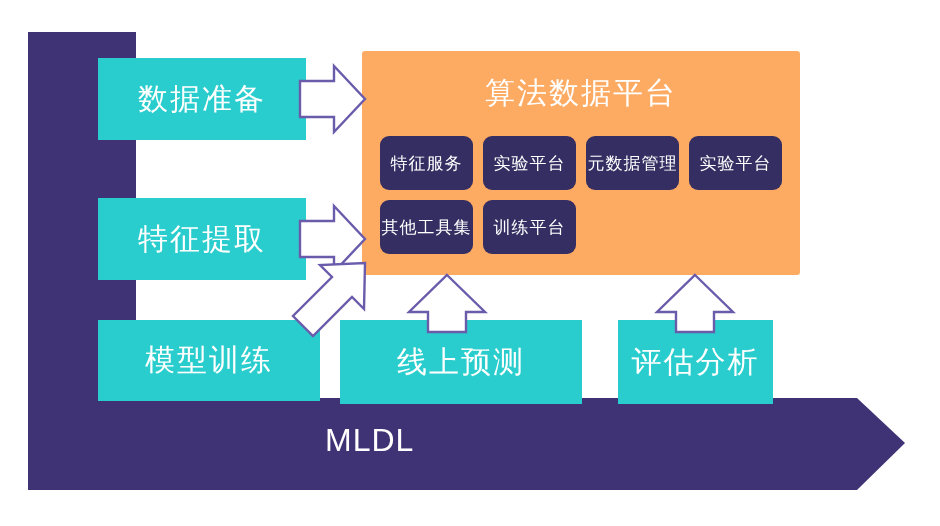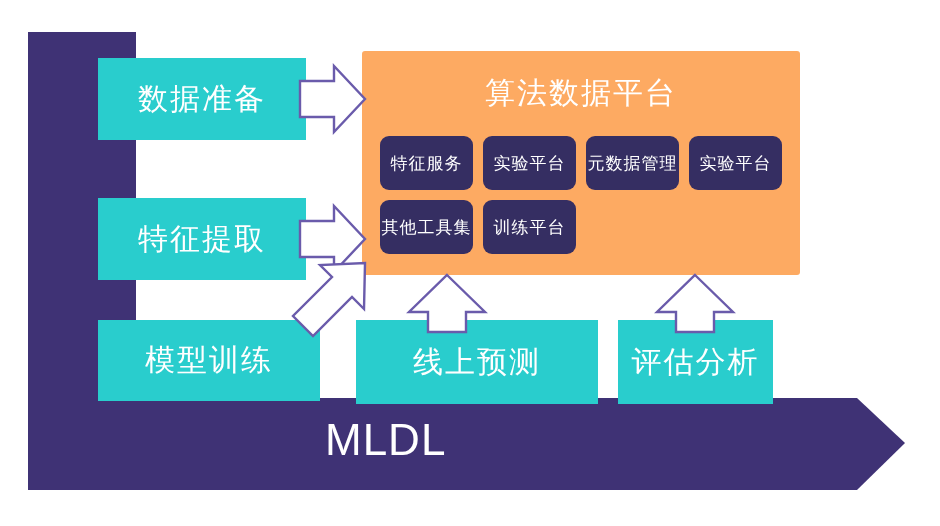--- a/index.html
+++ b/index.html
@@ -48,21 +48,21 @@
     color: #ffffff;
     font-size: 30px;
     letter-spacing: 2px;
     font-weight: 400;
     white-space: nowrap;
   }
 
   .teal-prep   { left: 98px;  top: 58px;  width: 208px; height: 82px; }
   .teal-feat   { left: 98px;  top: 198px; width: 208px; height: 82px; }
   .teal-train  { left: 98px;  top: 320px; width: 222px; height: 81px; }
-  .teal-pred   { left: 356px; top: 320px; width: 242px; height: 84px; }
+  .teal-pred   { left: 340px; top: 320px; width: 242px; height: 84px; }
   .teal-eval   { left: 618px; top: 320px; width: 155px; height: 84px; }
 
   
   .platform {
     left: 362px; top: 51px;
     width: 438px; height: 224px;
     background: #fdaa62;
     border-radius: 3px;
   }
   .platform-title {
@@ -94,21 +94,21 @@
     font-size: 17px;
     letter-spacing: 1px;
     white-space: nowrap;
   }
 
   
   .mldl {
     left: 325px; top: 415px;
     width: 200px; height: 50px;
     color: #ffffff;
-    font-size: 44px;
+    font-size: 32px;
     letter-spacing: 1px;
     display: flex;
     align-items: center;
     justify-content: flex-start;
   }
 
   
   .arrow-layer {
     left: 0; top: 0; width: 940px; height: 526px;
     pointer-events: none;

